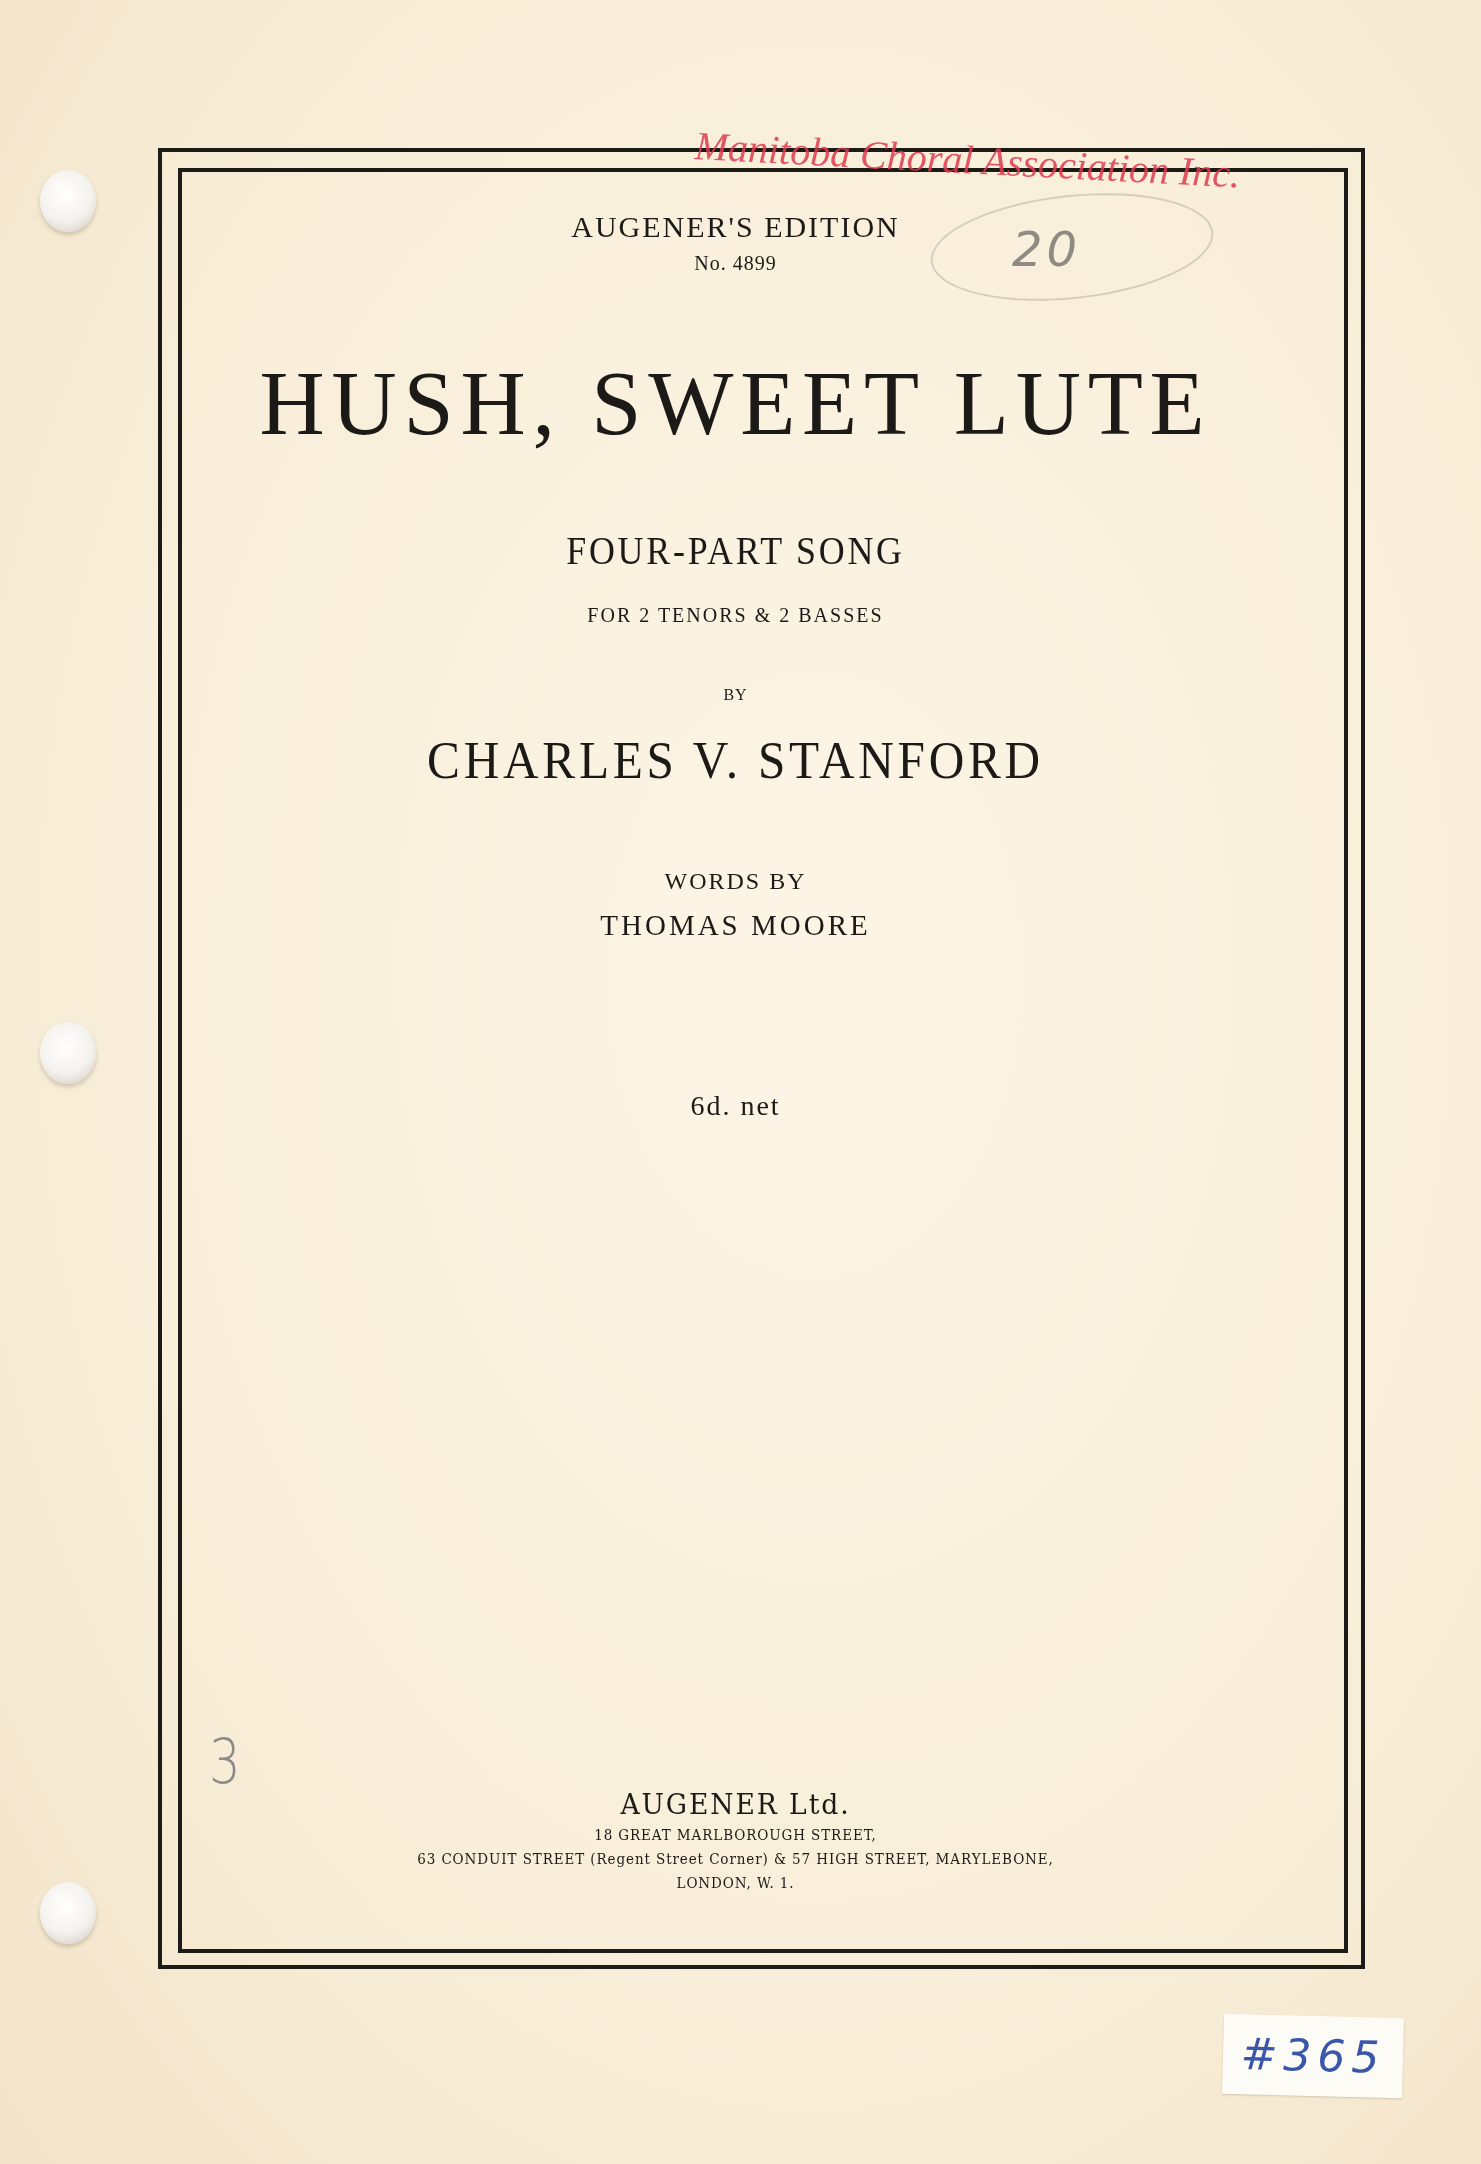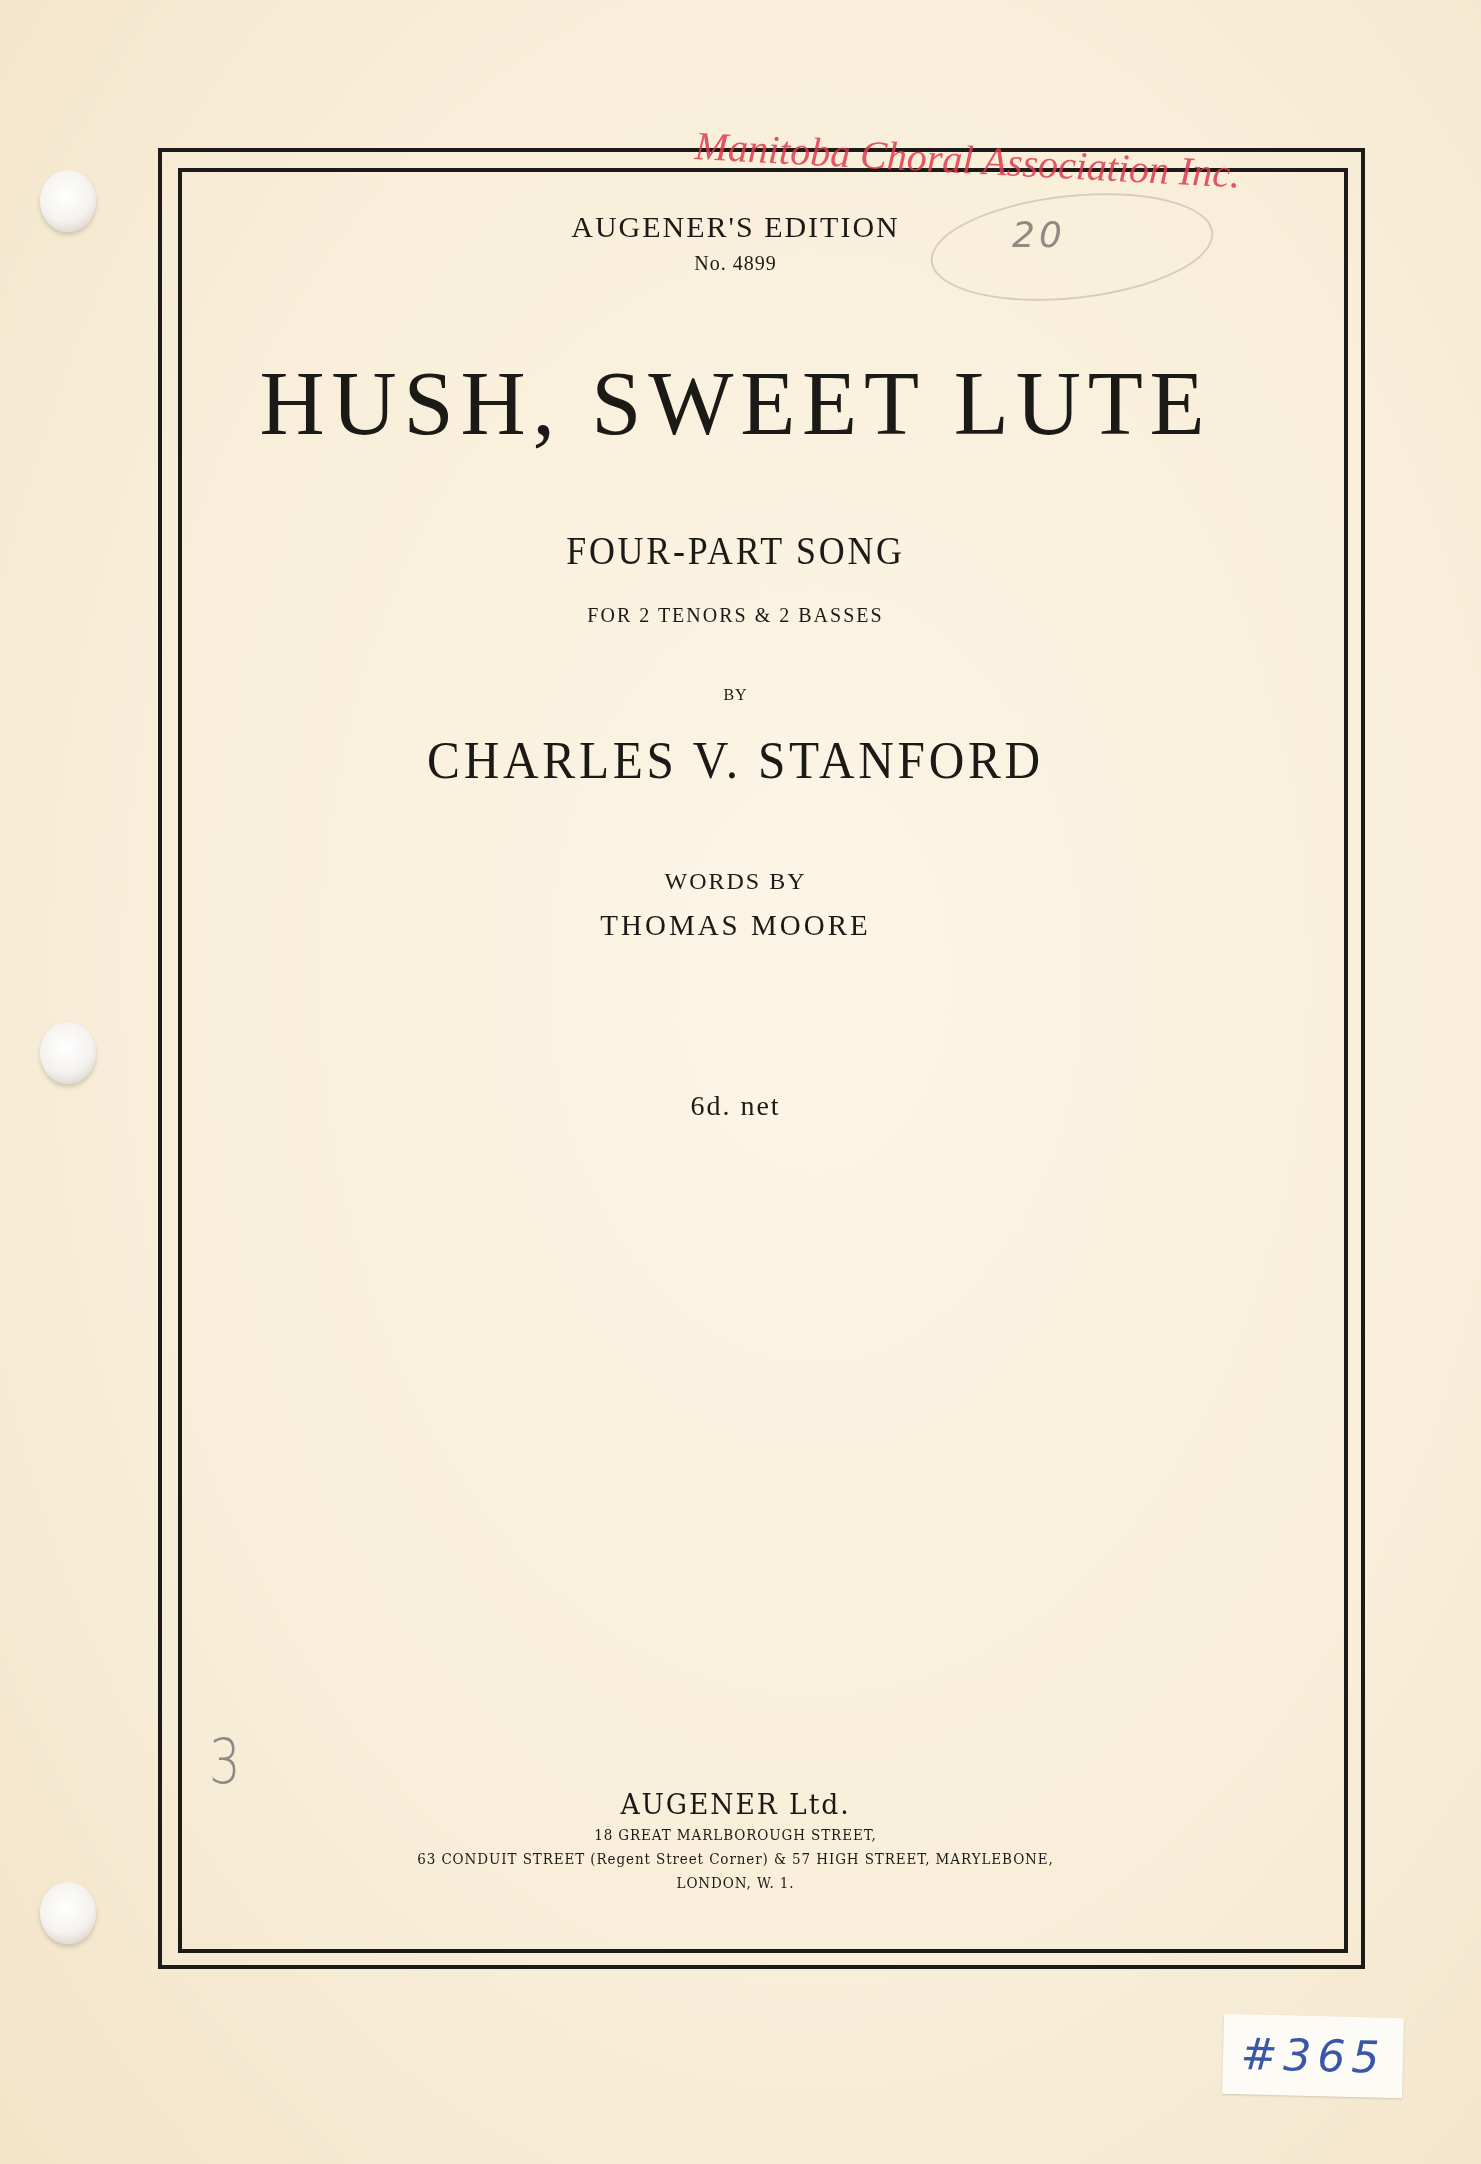--- a/index.html
+++ b/index.html
@@ -28,21 +28,21 @@
   .s-pub { top:1788px; font-size:28px; letter-spacing:2px; left:-5px; font-family:"DejaVu Serif",serif; transform:scaleX(0.95); }
   .s-addr { font-size:15px; letter-spacing:1px; left:-5px; font-family:"DejaVu Serif",serif; transform:scaleX(0.9); }
   .s-addr1 { top:1826px; }
   .s-addr2 { top:1850px; }
   .s-addr3 { top:1874px; }
   .stamp { position:absolute; left:695px; top:122px; font-size:40px; font-style:italic; color:#e03a4e;
            font-family:"Liberation Serif","DejaVu Serif",serif; white-space:nowrap;
            transform:rotate(3deg); transform-origin:left center; opacity:0.85; }
   .pencil-oval { position:absolute; left:930px; top:195px; width:280px; height:100px;
                  border:2px solid rgba(150,140,125,0.35); border-radius:50%; transform:rotate(-6deg); }
-  .pencil-num { position:absolute; left:1012px; top:214px; font-size:36px; color:#8f8a82;
+  .pencil-num { position:absolute; left:1012px; top:221px; font-size:48px; color:#8f8a82;
                 font-style:italic; font-family:"DejaVu Sans",sans-serif; letter-spacing:4px; }
   .pencil-3 { position:absolute; left:205px; top:1725px; font-size:62px; color:#8a8a86;
               font-family:"DejaVu Sans",sans-serif; font-weight:200; transform:scaleX(0.8); }
   .label { position:absolute; left:1223px; top:2016px; width:180px; height:80px; background:#fdfbf5;
            box-shadow:0 1px 2px rgba(120,110,90,0.3); transform:rotate(1.5deg); }
   .label-text { position:absolute; left:0; width:180px; top:14px; text-align:center; font-size:44px;
                 color:#3a56a8; font-style:italic; letter-spacing:6px; font-family:"DejaVu Sans",sans-serif; }
 </style>
 </head>
 <body>

